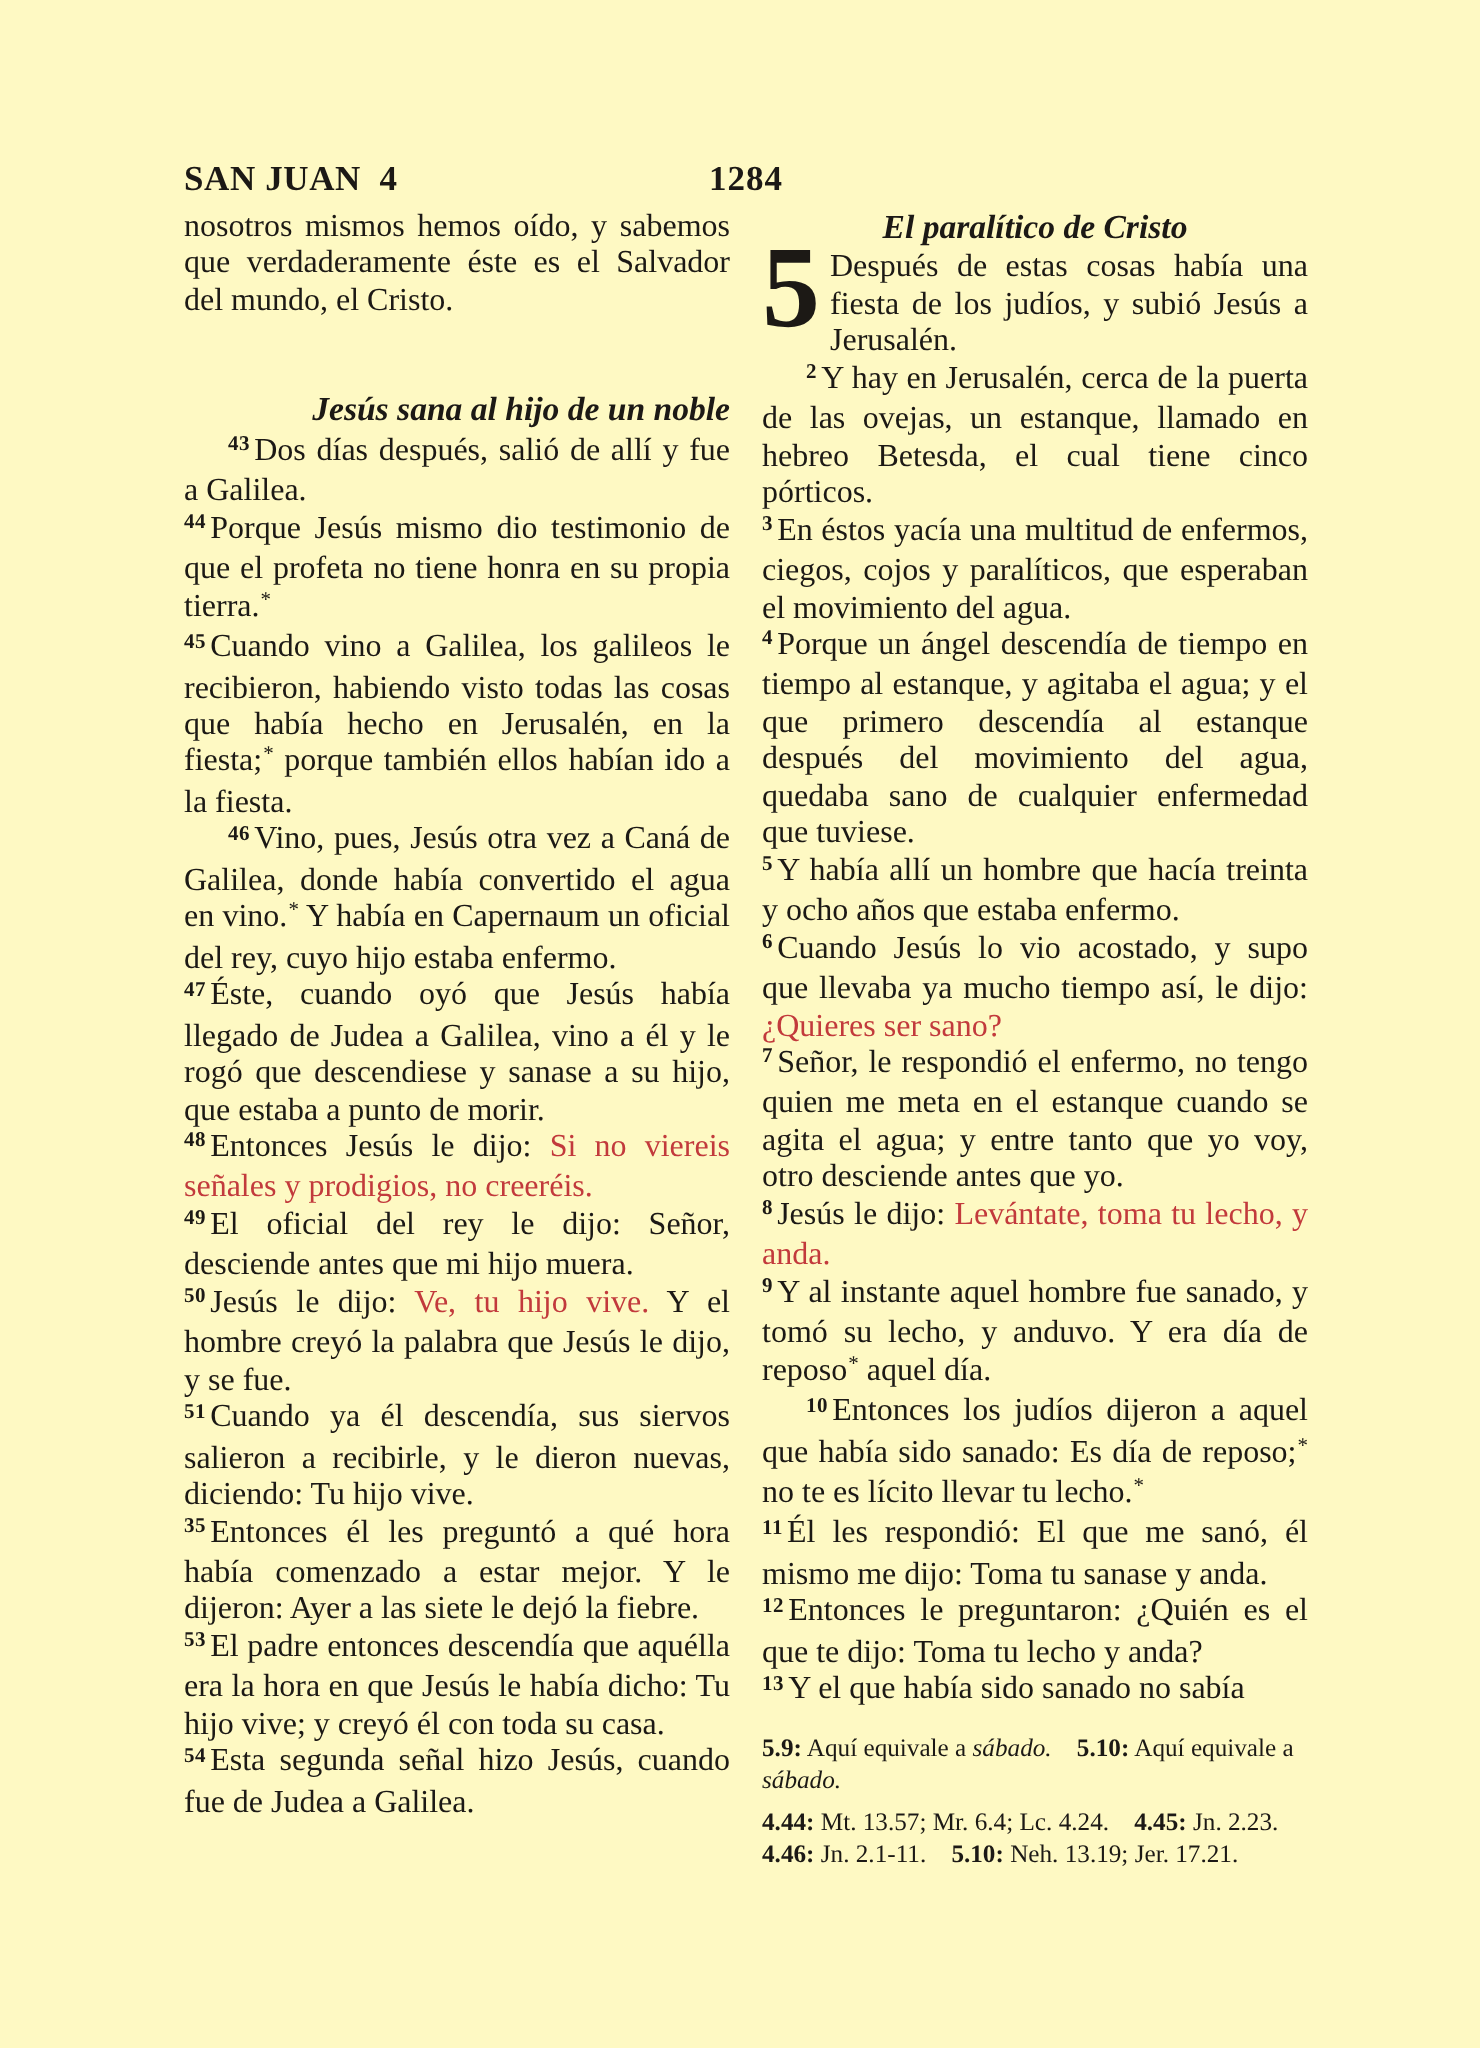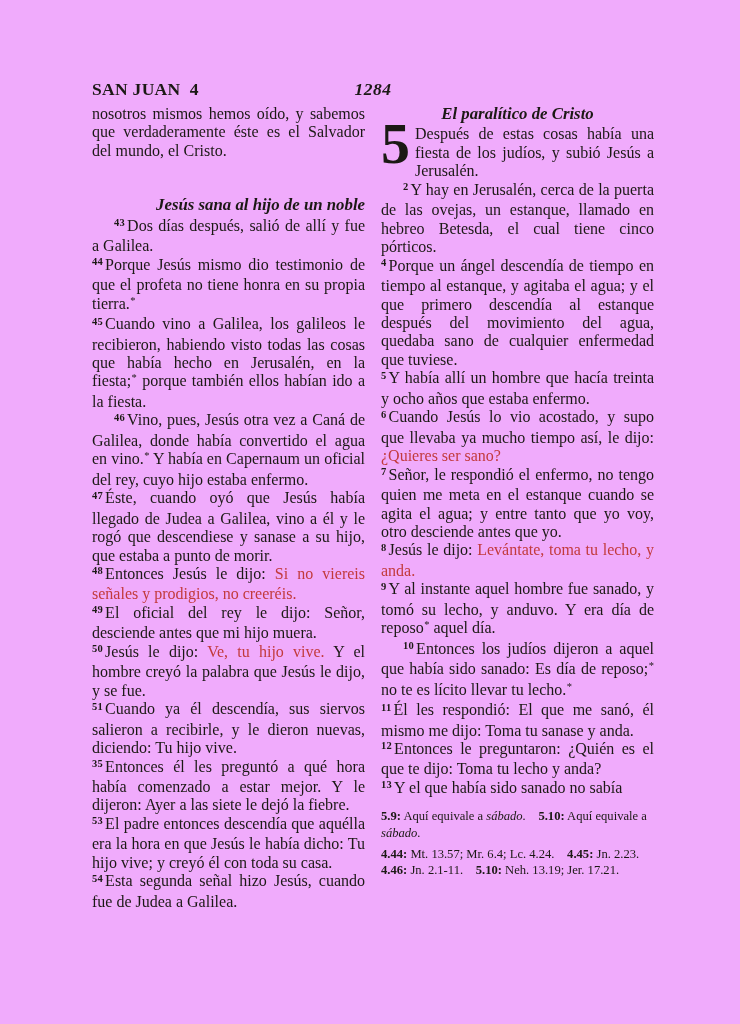--- a/index.html
+++ b/index.html
@@ -2,21 +2,21 @@
 <html lang="es"><head>
 <meta charset="utf-8">
 <style>
   html, body {
     margin: 0; padding: 0;
     background: #ffffff;
   }
   .page {
     position: relative;
     width: 740px; height: 1024px;
-    background: #f0abfc;
+    background: #fef9c3;
     color: #1c1915;
     font-family: "Liberation Serif", "DejaVu Serif", serif;
     overflow: hidden;
   }
   .content {
     position: absolute;
     left: 92px; top: 79px;
     width: 562px;
   }
   .page-header {
@@ -25,21 +25,20 @@
     margin-bottom: 5px;
     font-weight: 700;
     font-size: 17.5px;
     line-height: 20px;
   }
   .book-title { white-space: pre; letter-spacing: 0.3px; }
   .page-number {
     position: absolute; top: 0; left: 50%;
     transform: translateX(-50%);
     letter-spacing: 0.5px;
-    font-style: italic;
   }
   .cols { display: flex; gap: 16px; }
   .col {
     width: 273px;
     font-size: 16px;
     line-height: 18.45px;
     text-align: justify;
     hyphens: auto;
     -webkit-hyphens: auto;
   }
@@ -109,20 +108,21 @@
           <p><span class="vn">50</span><span>Jesús le dijo: </span><span class="red" style="color: rgb(194, 58, 60);">Ve, tu hijo vive.</span><span> Y el hombre creyó la palabra que Jesús le dijo, y se fue.</span></p>
           <p><span class="vn">51</span><span>Cuando ya él descendía, sus siervos salieron a recibirle, y le dieron nuevas, diciendo: Tu hijo vive.</span></p>
           <p><span class="vn">35</span><span>Entonces él les preguntó a qué hora había comenzado a estar mejor. Y le dijeron: Ayer a las siete le dejó la fiebre.</span></p>
           <p><span class="vn">53</span><span>El padre entonces descendía que aquélla era la hora en que Jesús le había dicho: Tu hijo vive; y creyó él con toda su casa.</span></p>
           <p><span class="vn">54</span><span>Esta segunda señal hizo Jesús, cuando fue de Judea a Galilea.</span></p>
         </div>
       <div class="col col-right" id="col-right">
           <p class="section-heading">El paralítico de Cristo</p>
           <p><span class="chapter-num">5</span><span>Después de estas cosas había una fiesta de los judíos, y subió Jesús a Jerusalén.</span></p>
           <p class="indent"><span class="vn">2</span><span>Y hay en Jerusalén, cerca de la puerta de las ovejas, un estanque, llamado en hebreo Betesda, el cual tiene cinco pórticos.</span></p>
+          <p><span class="vn">3</span><span>En éstos yacía una multitud de enfermos, ciegos, cojos y paralíticos, que esperaban el movimiento del agua.</span></p>
           <p><span class="vn">4</span><span>Porque un ángel descendía de tiempo en tiempo al estanque, y agitaba el agua; y el que primero descendía al estanque después del movimiento del agua, quedaba sano de cualquier enfermedad que tuviese.</span></p>
           <p><span class="vn">5</span><span>Y había allí un hombre que hacía treinta y ocho años que estaba enfermo.</span></p>
           <p><span class="vn">6</span><span>Cuando Jesús lo vio acostado, y supo que llevaba ya mucho tiempo así, le dijo: </span><span class="red" style="color: rgb(194, 58, 60);">¿Quieres ser sano?</span></p>
           <p><span class="vn">7</span><span>Señor, le respondió el enfermo, no tengo quien me meta en el estanque cuando se agita el agua; y entre tanto que yo voy, otro desciende antes que yo.</span></p>
           <p><span class="vn">8</span><span>Jesús le dijo: </span><span class="red" style="color: rgb(194, 58, 60);">Levántate, toma tu lecho, y anda.</span></p>
           <p><span class="vn">9</span><span>Y al instante aquel hombre fue sanado, y tomó su lecho, y anduvo. Y era día de reposo</span><span class="ref">*</span><span> aquel día.</span></p>
           <p class="indent"><span class="vn">10</span><span>Entonces los judíos dijeron a aquel que había sido sanado: Es día de reposo;</span><span class="ref">*</span><span> no te es lícito llevar tu lecho.</span><span class="ref">*</span></p>
           <p><span class="vn">11</span><span>Él les respondió: El que me sanó, él mismo me dijo: Toma tu sanase y anda.</span></p>
           <p><span class="vn">12</span><span>Entonces le preguntaron: ¿Quién es el que te dijo: Toma tu lecho y anda?</span></p>
           <p><span class="vn">13</span><span>Y el que había sido sanado no sabía</span></p>

